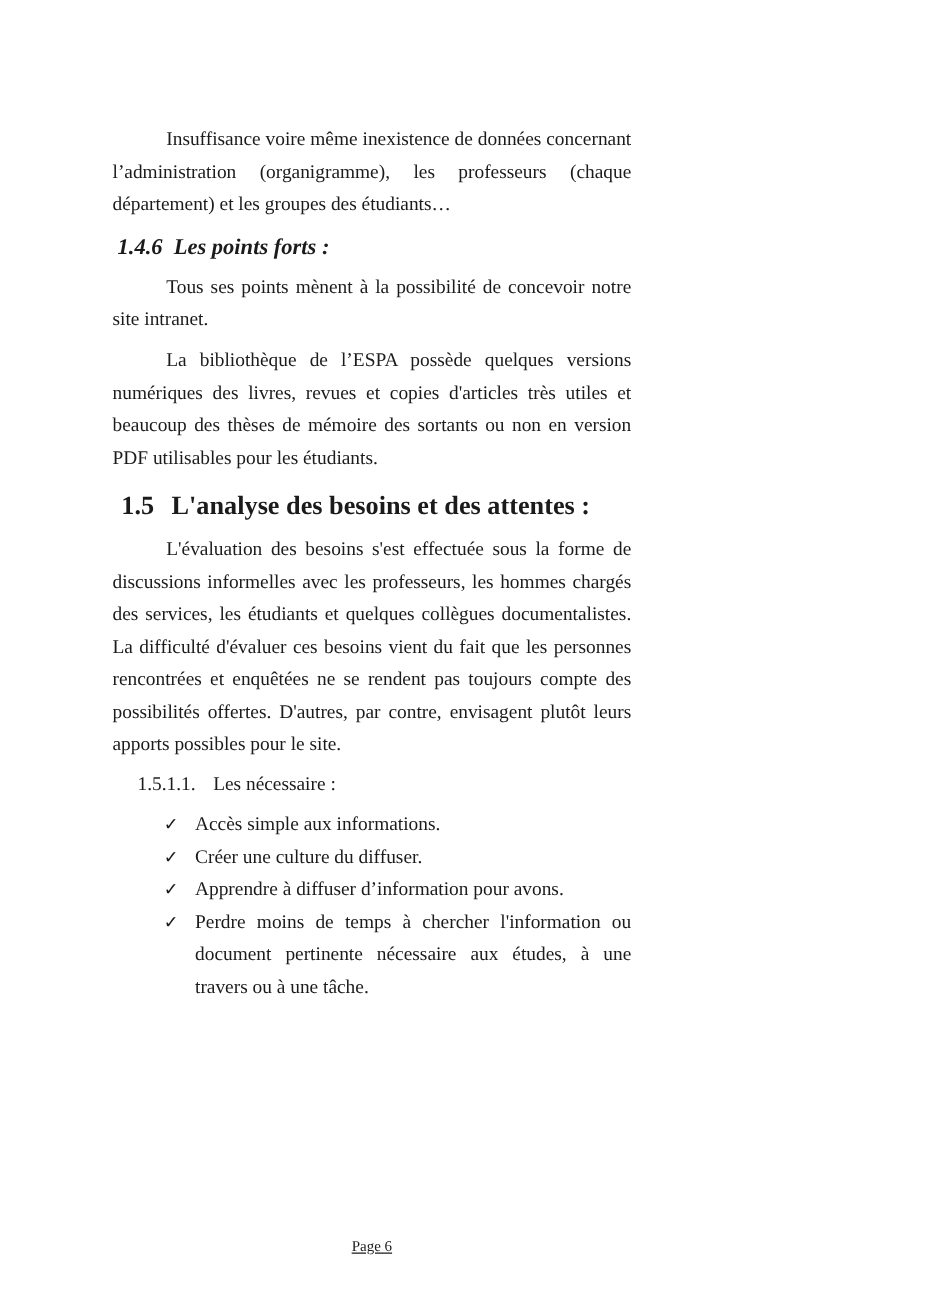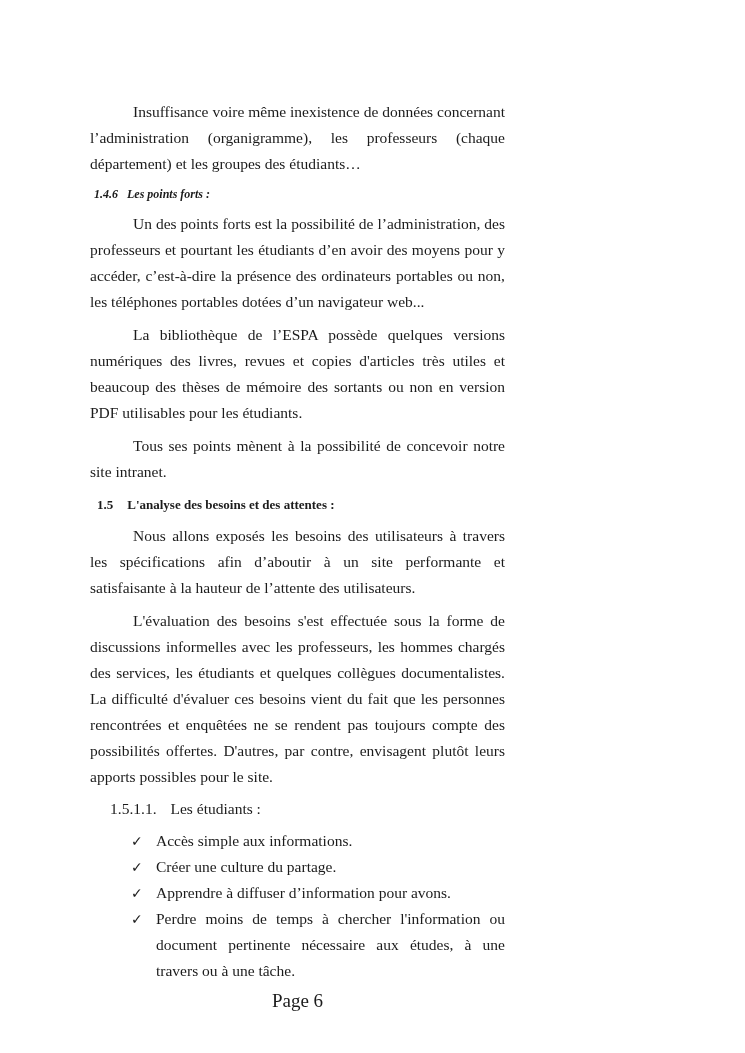--- a/index.html
+++ b/index.html
@@ -23,29 +23,29 @@
     right: 90px;
   }
   p.body {
     font-size: 15.5px;
     line-height: 26px;
     text-align: justify;
     text-indent: 43px;
     margin: 0 0 7px 0;
   }
   h3.sub-heading {
-    font-size: 12px;
+    font-size: 18px;
     font-weight: bold;
     font-style: italic;
     margin: 10px 0 9px 0;
     padding-left: 4px;
   }
   h3.sub-heading .hnum { margin-right: 9px; }
   h2.main-heading {
-    font-size: 13px;
+    font-size: 21px;
     font-weight: bold;
     font-style: normal;
     margin: 12px 0 10px 0;
     padding-left: 7px;
   }
   h2.main-heading .hnum { margin-right: 14px; }
   h4.sub-sub-heading {
     font-size: 15.5px;
     font-weight: normal;
     margin: 10px 0 10px 0;
@@ -70,64 +70,63 @@
   .check-item .check-text {
     flex: 1;
     text-align: justify;
   }
   .footer {
     position: absolute;
     top: 990px;
     left: 0;
     width: 100%;
     text-align: center;
-    font-size: 19px;
+    font-size: 12px;
+    text-decoration: underline;
   }
 </style>
 </head>
 <body>
 
 <div class="page">
   <div class="content">
 
     <p class="body">Insuffisance voire même inexistence de données concernant l’administration (organigramme), les professeurs (chaque département) et les groupes des étudiants…</p>
 
 
     <h3 class="sub-heading">
       <span class="hnum">1.4.6</span><span>Les points forts :</span>
     </h3>
 
-    <p class="body">Un des points forts est la possibilité de l’administration, des professeurs et pourtant les étudiants d’en avoir des moyens pour y accéder, c’est-à-dire la présence des ordinateurs portables ou non, les téléphones portables dotées d’un navigateur web...</p>
+
+    <p class="body">Tous ses points mènent à la possibilité de concevoir notre site intranet.</p>
 
     <p class="body">La bibliothèque de l’ESPA possède quelques versions numériques des livres, revues et copies d'articles très utiles et beaucoup des thèses de mémoire des sortants ou non en version PDF utilisables pour les étudiants.</p>
-
-    <p class="body">Tous ses points mènent à la possibilité de concevoir notre site intranet.</p>
 
     <h2 class="main-heading">
       <span class="hnum">1.5</span><span>L'analyse des besoins et des attentes :</span>
     </h2>
 
-    <p class="body">Nous allons exposés les besoins des utilisateurs à travers les spécifications afin d’aboutir à un site performante et satisfaisante à la hauteur de l’attente des utilisateurs.</p>
 
 
     <p class="body">L'évaluation des besoins s'est effectuée sous la forme de discussions informelles avec les professeurs, les hommes chargés des services, les étudiants et quelques collègues documentalistes. La difficulté d'évaluer ces besoins vient du fait que les personnes rencontrées et enquêtées ne se rendent pas toujours compte des possibilités offertes. D'autres, par contre, envisagent plutôt leurs apports possibles pour le site.</p>
 
 
     <h4 class="sub-sub-heading">
-      <span class="hnum">1.5.1.1.</span><span>Les étudiants :</span>
+      <span class="hnum">1.5.1.1.</span><span>Les nécessaire :</span>
     </h4>
 
     <div class="check-list">
       <div class="check-item">
         <span class="tick">✓</span>
         <span class="check-text">Accès simple aux informations.</span>
       </div>
       <div class="check-item">
         <span class="tick">✓</span>
-        <span class="check-text">Créer une culture du partage.</span>
+        <span class="check-text">Créer une culture du diffuser.</span>
       </div>
       <div class="check-item">
         <span class="tick">✓</span>
         <span class="check-text">Apprendre à diffuser d’information pour avons.</span>
       </div>
       <div class="check-item">
         <span class="tick">✓</span>
         <span class="check-text">Perdre moins de temps à chercher l'information ou document pertinente nécessaire aux études, à une travers ou à une tâche.</span>
       </div>
     </div>

